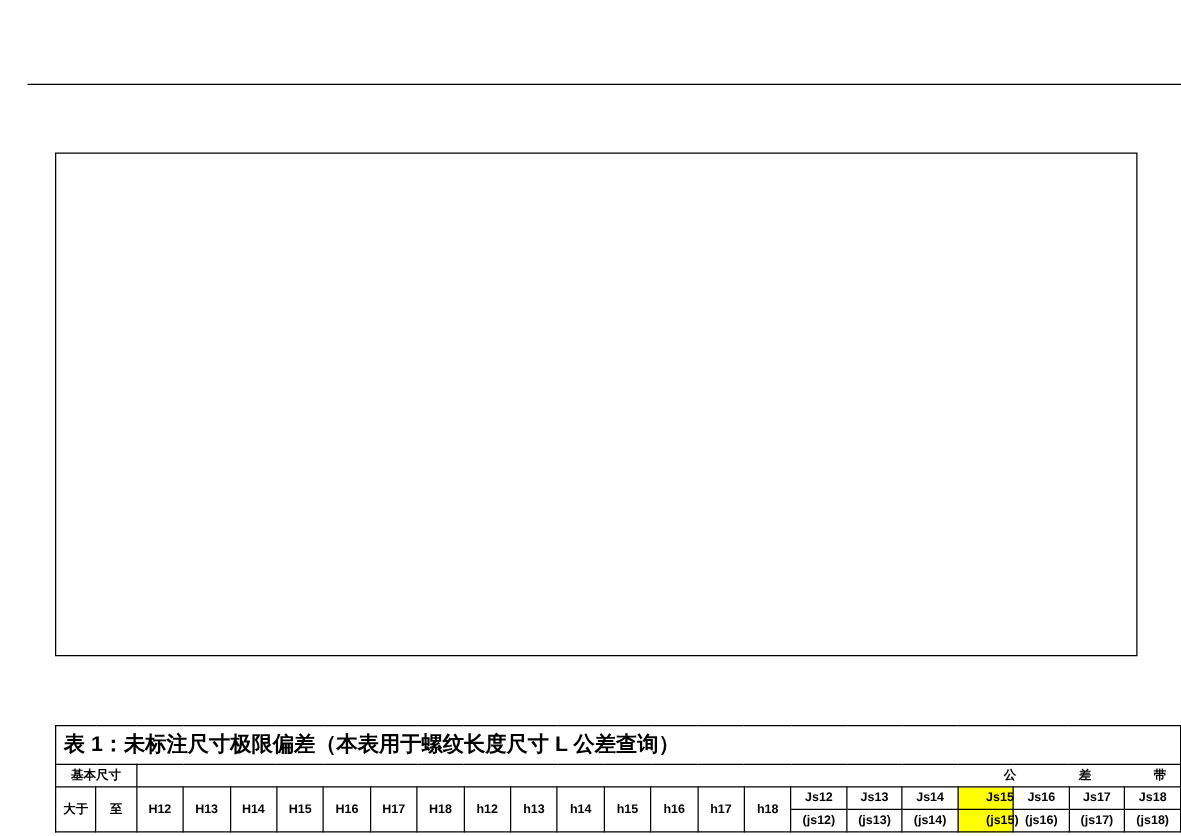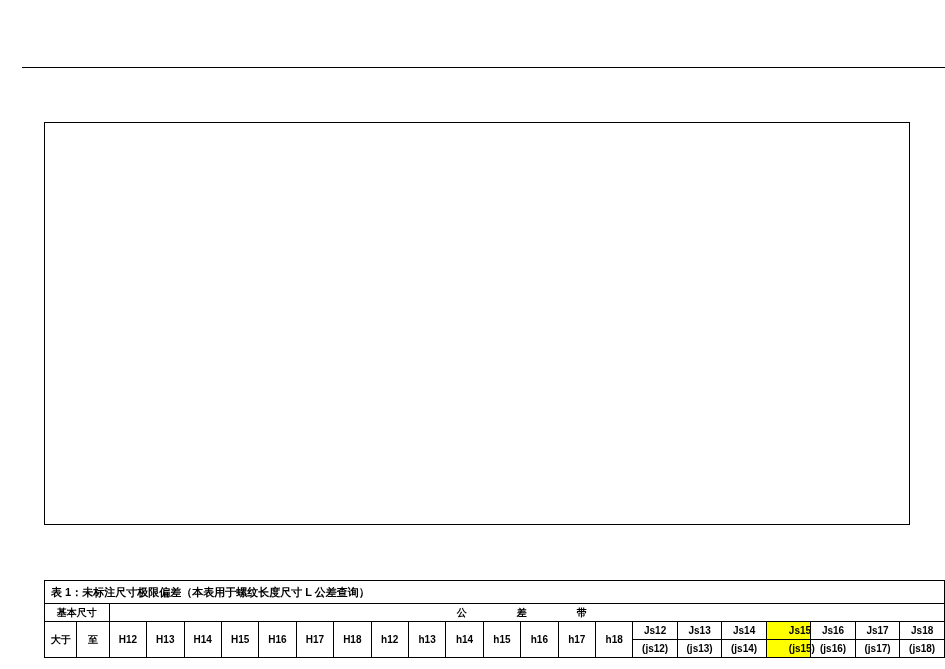--- a/index.html
+++ b/index.html
@@ -49,24 +49,25 @@
       font-weight: bold;
       padding: 2px 1px;
       line-height: 1.3;
       font-size: 10px;
       white-space: nowrap;
     }
     .title-row td {
       text-align: left;
       font-weight: bold;
       padding: 4px 6px;
-      font-size: 11px;
+      font-size: 17px;
     }
     .group-label {
       letter-spacing: 10px;
+      text-align: right;
     }
     .hl {
       background: #ffff00;
       padding-left: 22px;
     }
     .col-narrow { width: 32px; }
     .col-h { width: 37px; }
     .col-js { width: 44px; }
   </style>
 </head>

